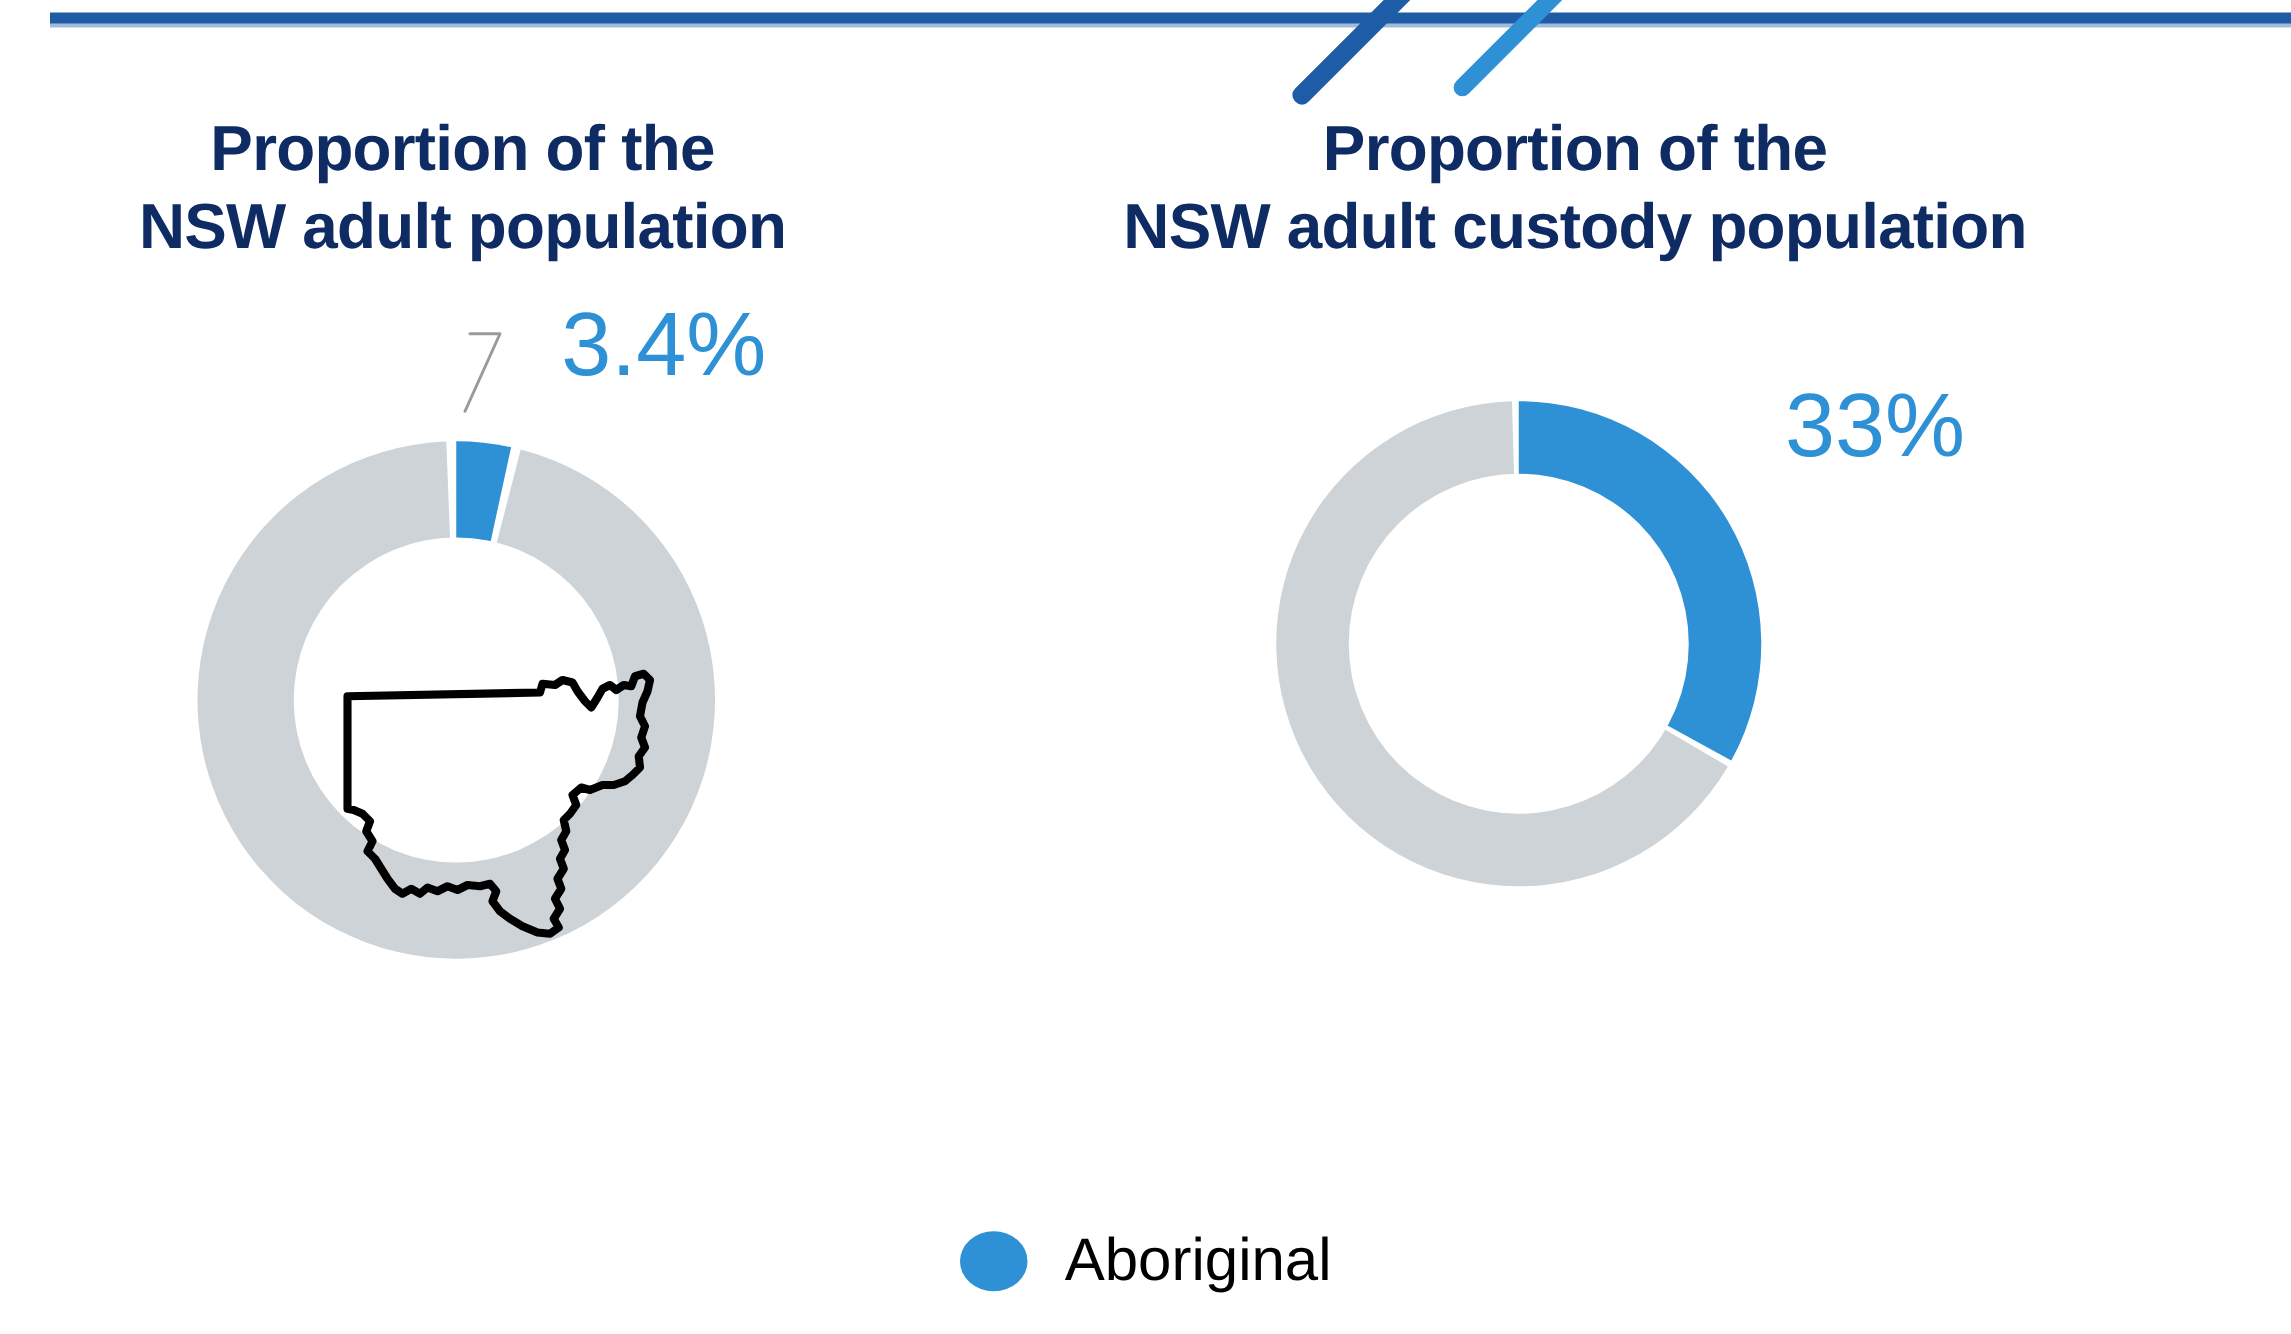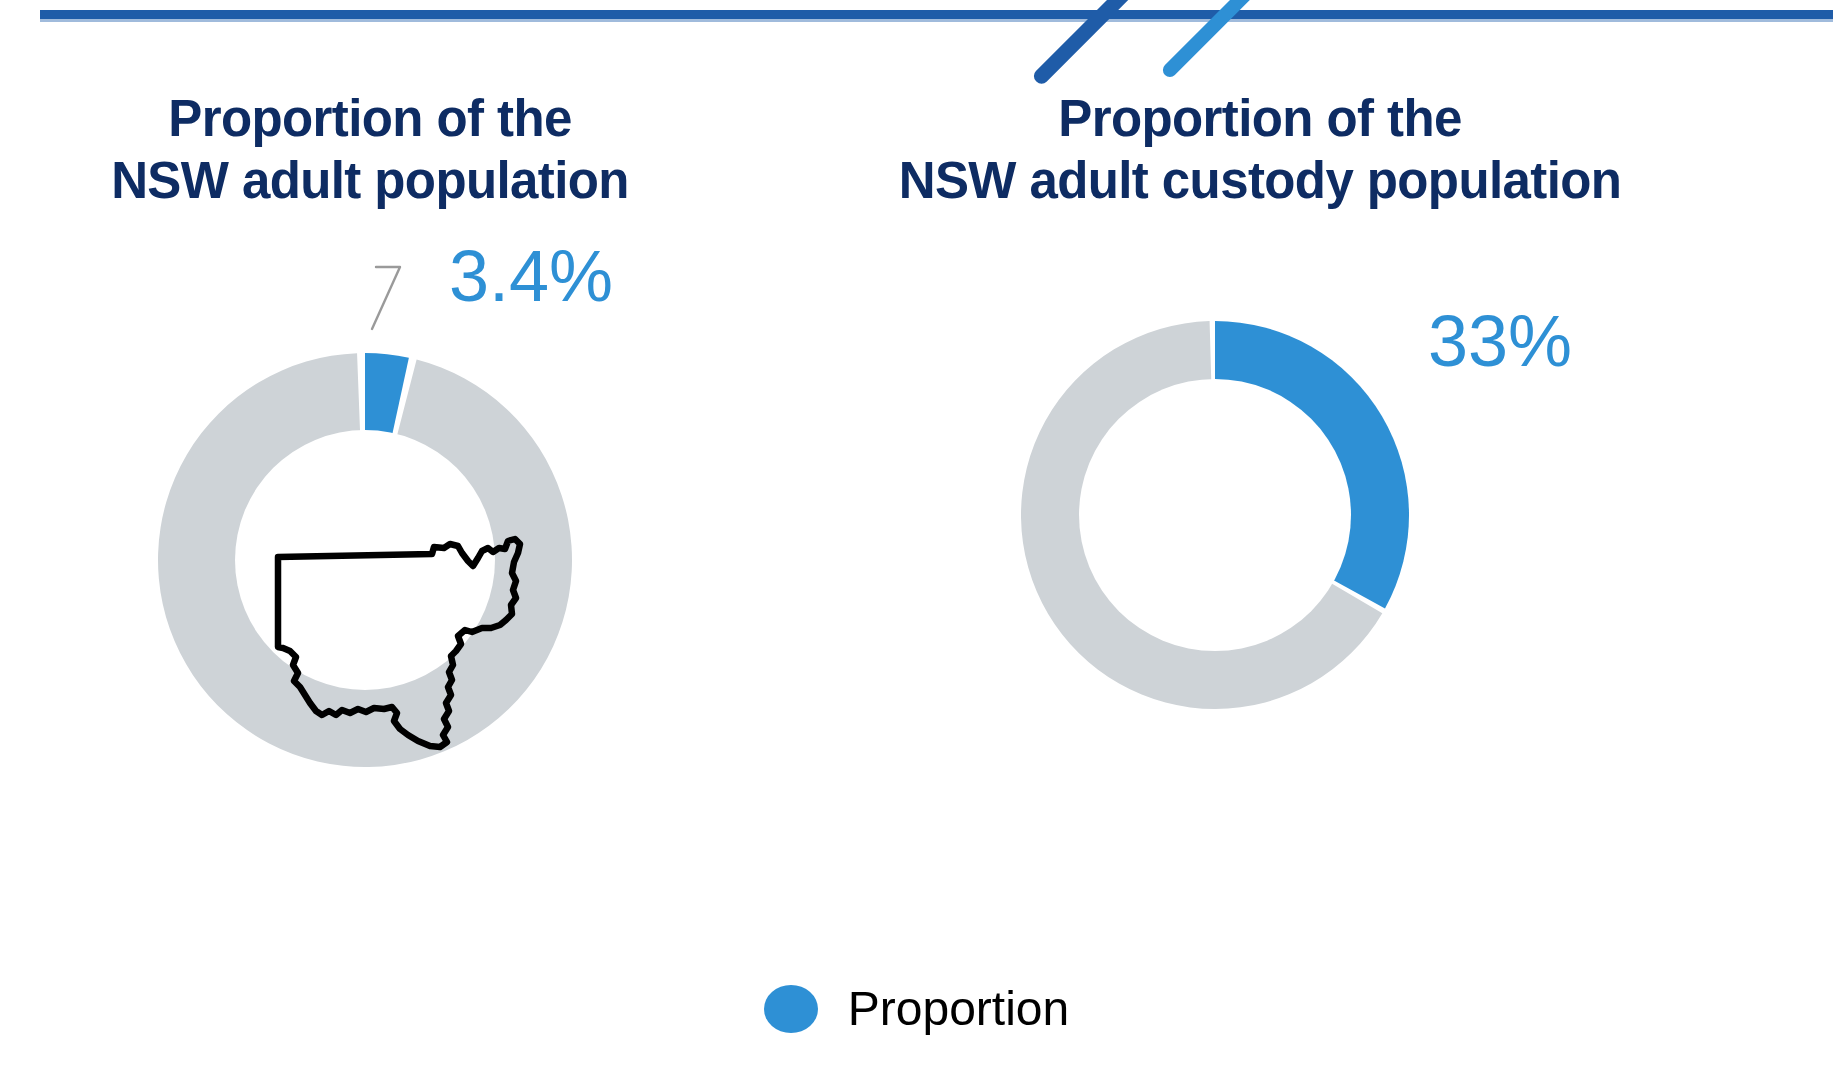--- a/index.html
+++ b/index.html
@@ -202,16 +202,16 @@
       <path fill="#2E90D5" d="M 195 195 L 195 1 A 194 194 0 0 1 365.00349592850955 288.46021277573277 Z"></path>
 
       <circle cx="195" cy="195" r="136" fill="#FFFFFF"></circle>
     </svg>
   </div>
 
   <div class="pct" id="pct-right">33%</div>
 
   <div id="legend">
     <span id="legend-swatch"></span>
-    <span id="legend-label">Proportion</span>
+    <span id="legend-label">Aboriginal</span>
   </div>
 
 </div>
 
 </body></html>

